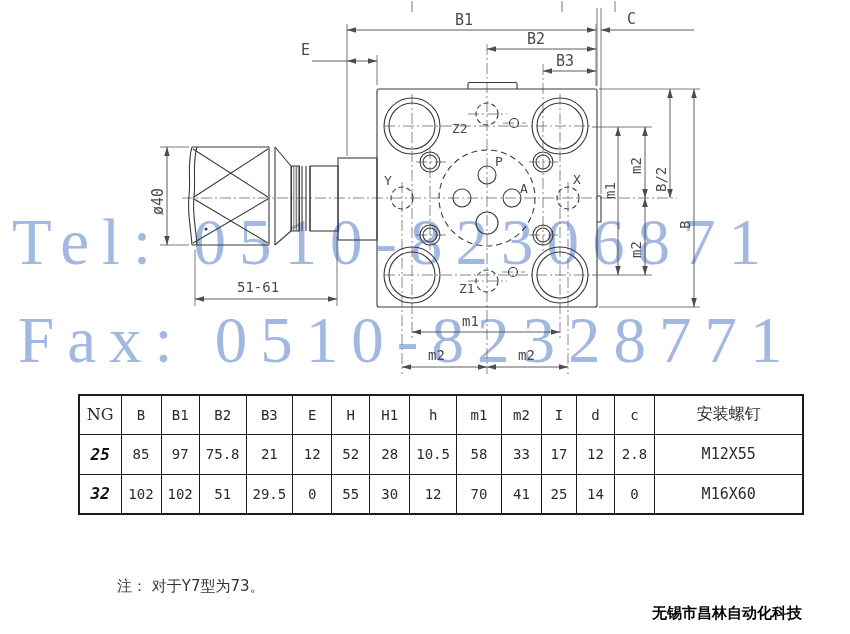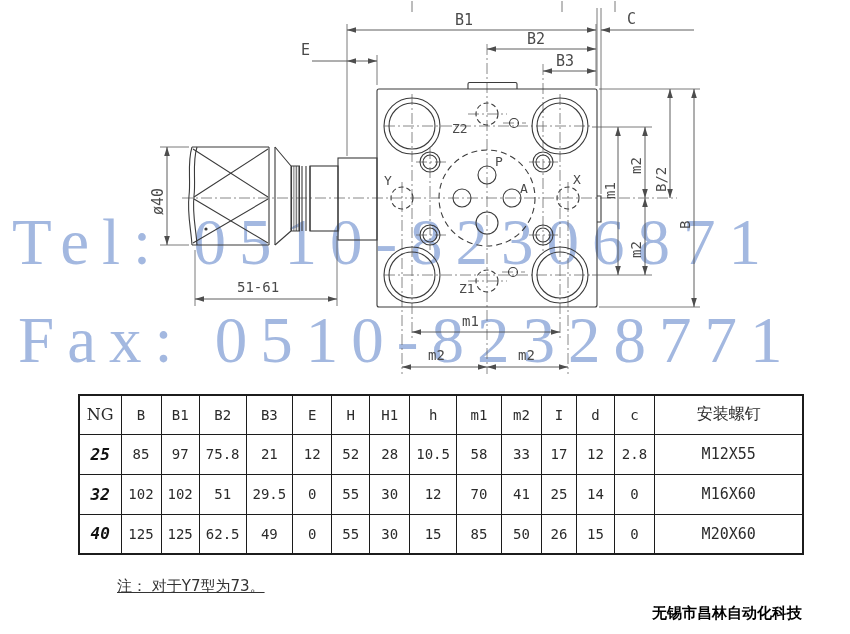--- a/index.html
+++ b/index.html
@@ -27,21 +27,21 @@
   table.spec td,table.spec th{border:1px solid #1c1c1c;text-align:center;padding:6px;
       font-weight:400;overflow:hidden;}
   table.spec{border:2px solid #1c1c1c;}
   table.spec thead tr{height:39px;}
   table.spec tbody tr{height:40px;}
   table.spec .ng-h{font-family:"DejaVu Serif",serif;font-size:16px;}
   table.spec .cn-h{font-size:16px;font-family:"DejaVu Sans",sans-serif;}
   table.spec .ng{font-weight:700;font-size:16px;color:#111;font-style:italic;}
   table.spec .cn{font-size:15px;}
   .note{position:absolute;left:117px;top:577px;z-index:3;color:#333;font-size:15px;
-        font-family:"DejaVu Sans",sans-serif;text-decoration:underline;}
+        font-family:"DejaVu Sans",sans-serif;}
   .company{position:absolute;right:48px;top:604px;z-index:3;color:#000;font-weight:700;
         font-size:15px;font-family:"DejaVu Sans",sans-serif;}
 </style>
 </head>
 <body>
 
 <div class="page">
 
   <div class="wm wm-tel" style="color: rgb(163, 184, 224);">Tel: 0510-82306871</div>
   <div class="wm wm-fax" style="color: rgb(163, 184, 224);">Fax: 0510-82328771</div>
@@ -247,36 +247,19 @@
           <td>55</td>
           <td>30</td>
           <td>12</td>
           <td>70</td>
           <td>41</td>
           <td>25</td>
           <td>14</td>
           <td>0</td>
           <td class="cn">M16X60</td>
         </tr>
-        <tr>
-          <td class="ng">40</td>
-          <td>125</td>
-          <td>125</td>
-          <td>62.5</td>
-          <td>49</td>
-          <td>0</td>
-          <td>55</td>
-          <td>30</td>
-          <td>15</td>
-          <td>85</td>
-          <td>50</td>
-          <td>26</td>
-          <td>15</td>
-          <td>0</td>
-          <td class="cn">M20X60</td>
-        </tr>
       </tbody>
   </table>
 
   <div class="note">注： 对于Y7型为73。</div>
   <div class="company">无锡市昌林自动化科技</div>
 
 </div>
 
 </body></html>

